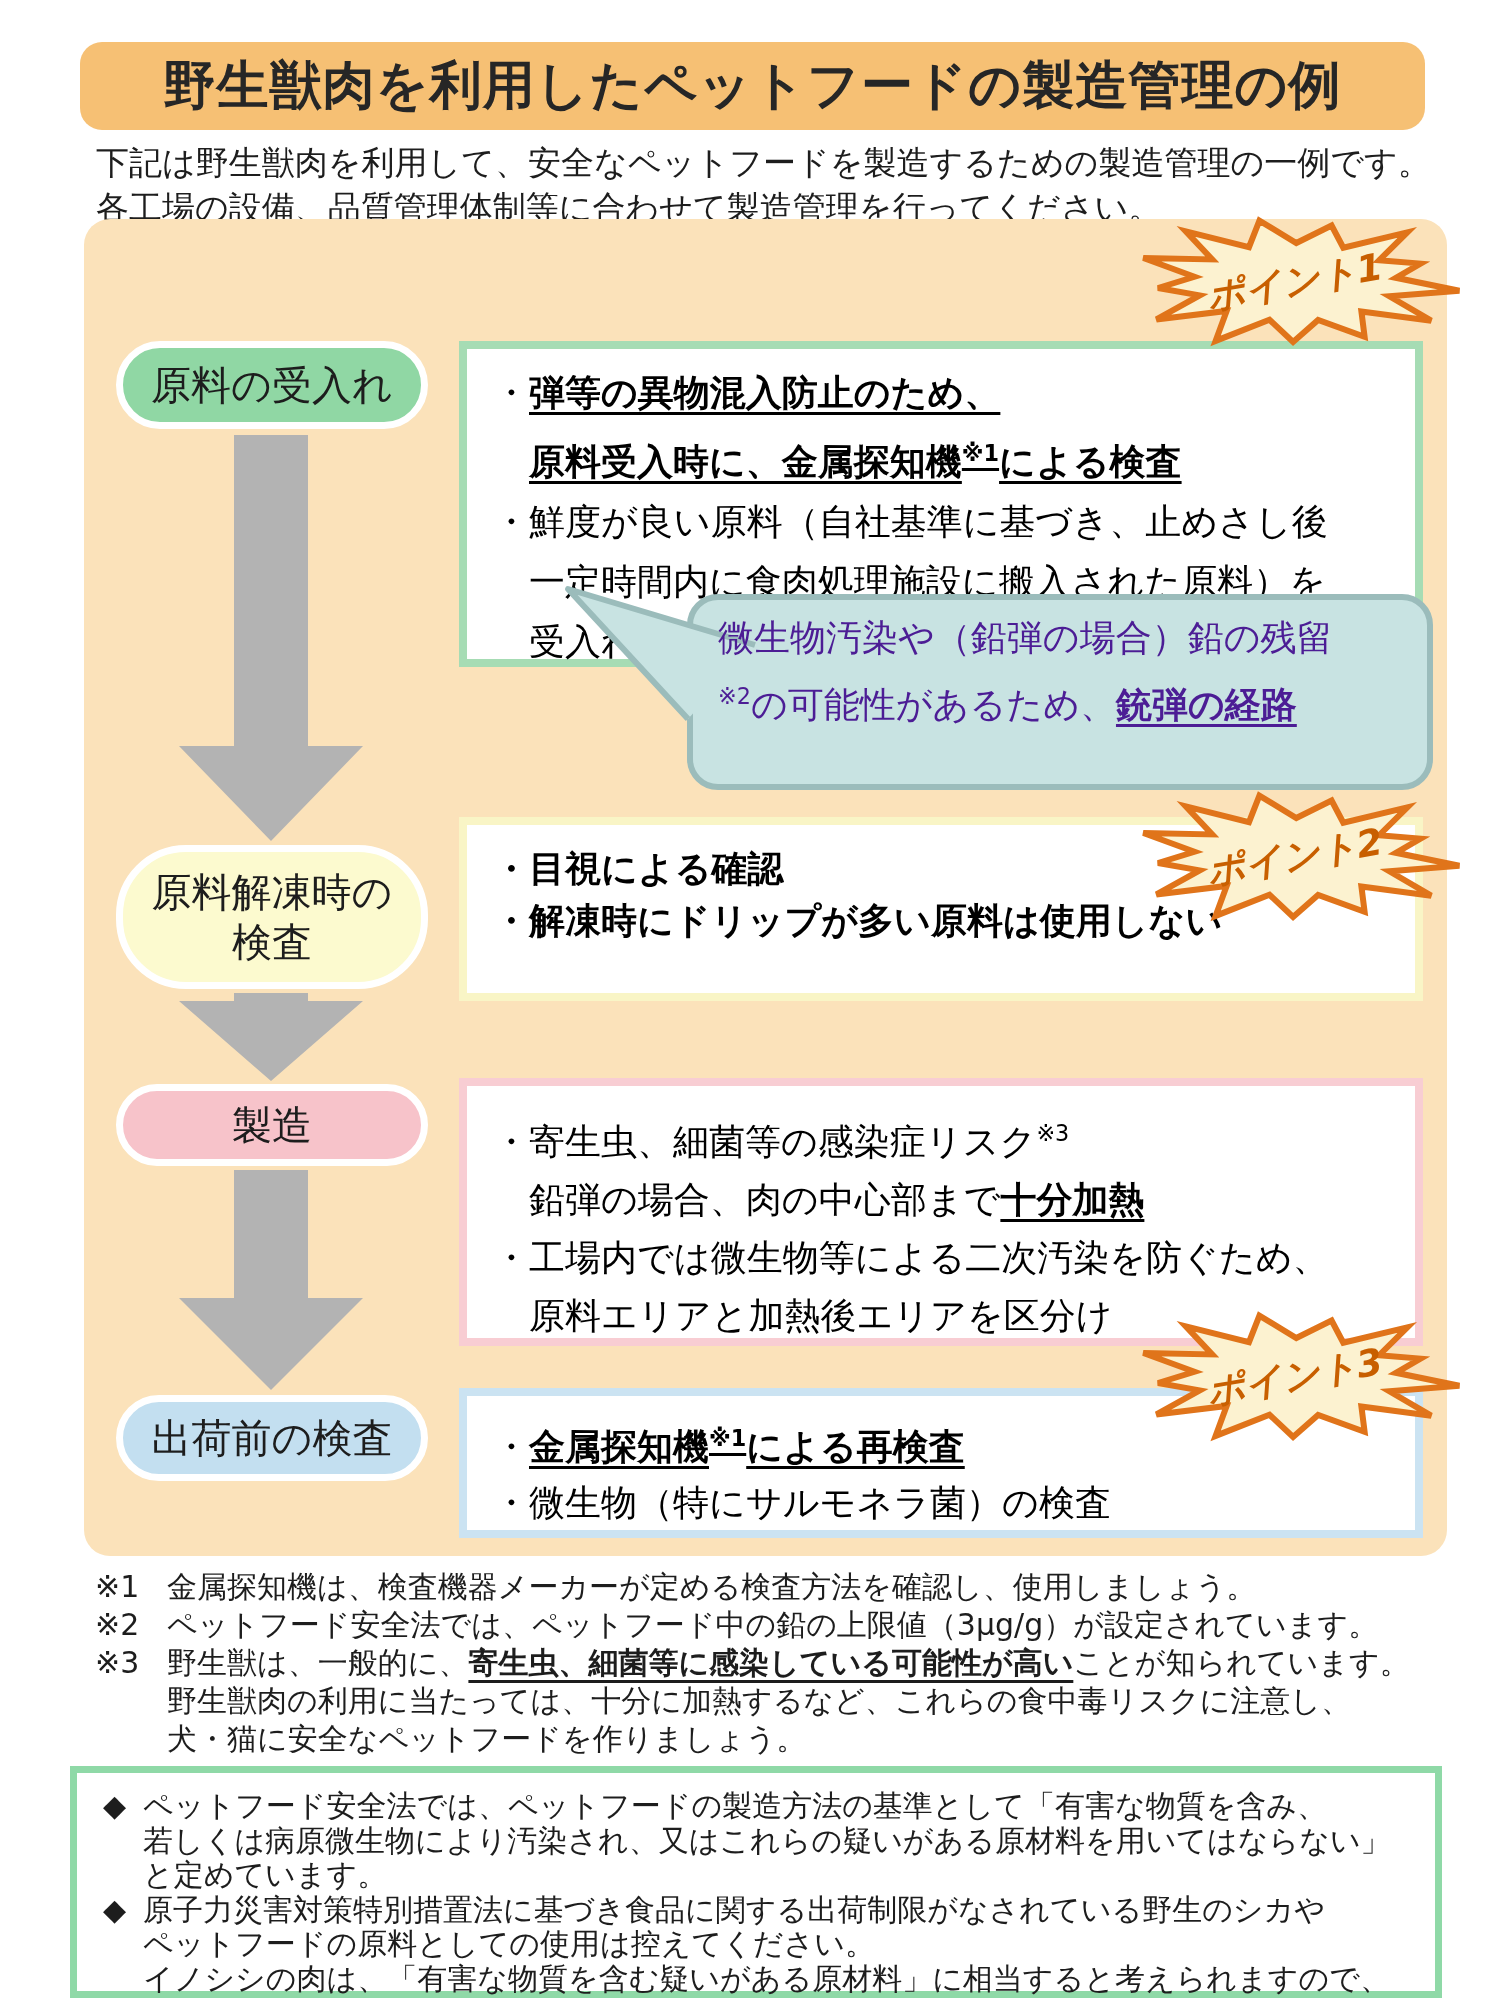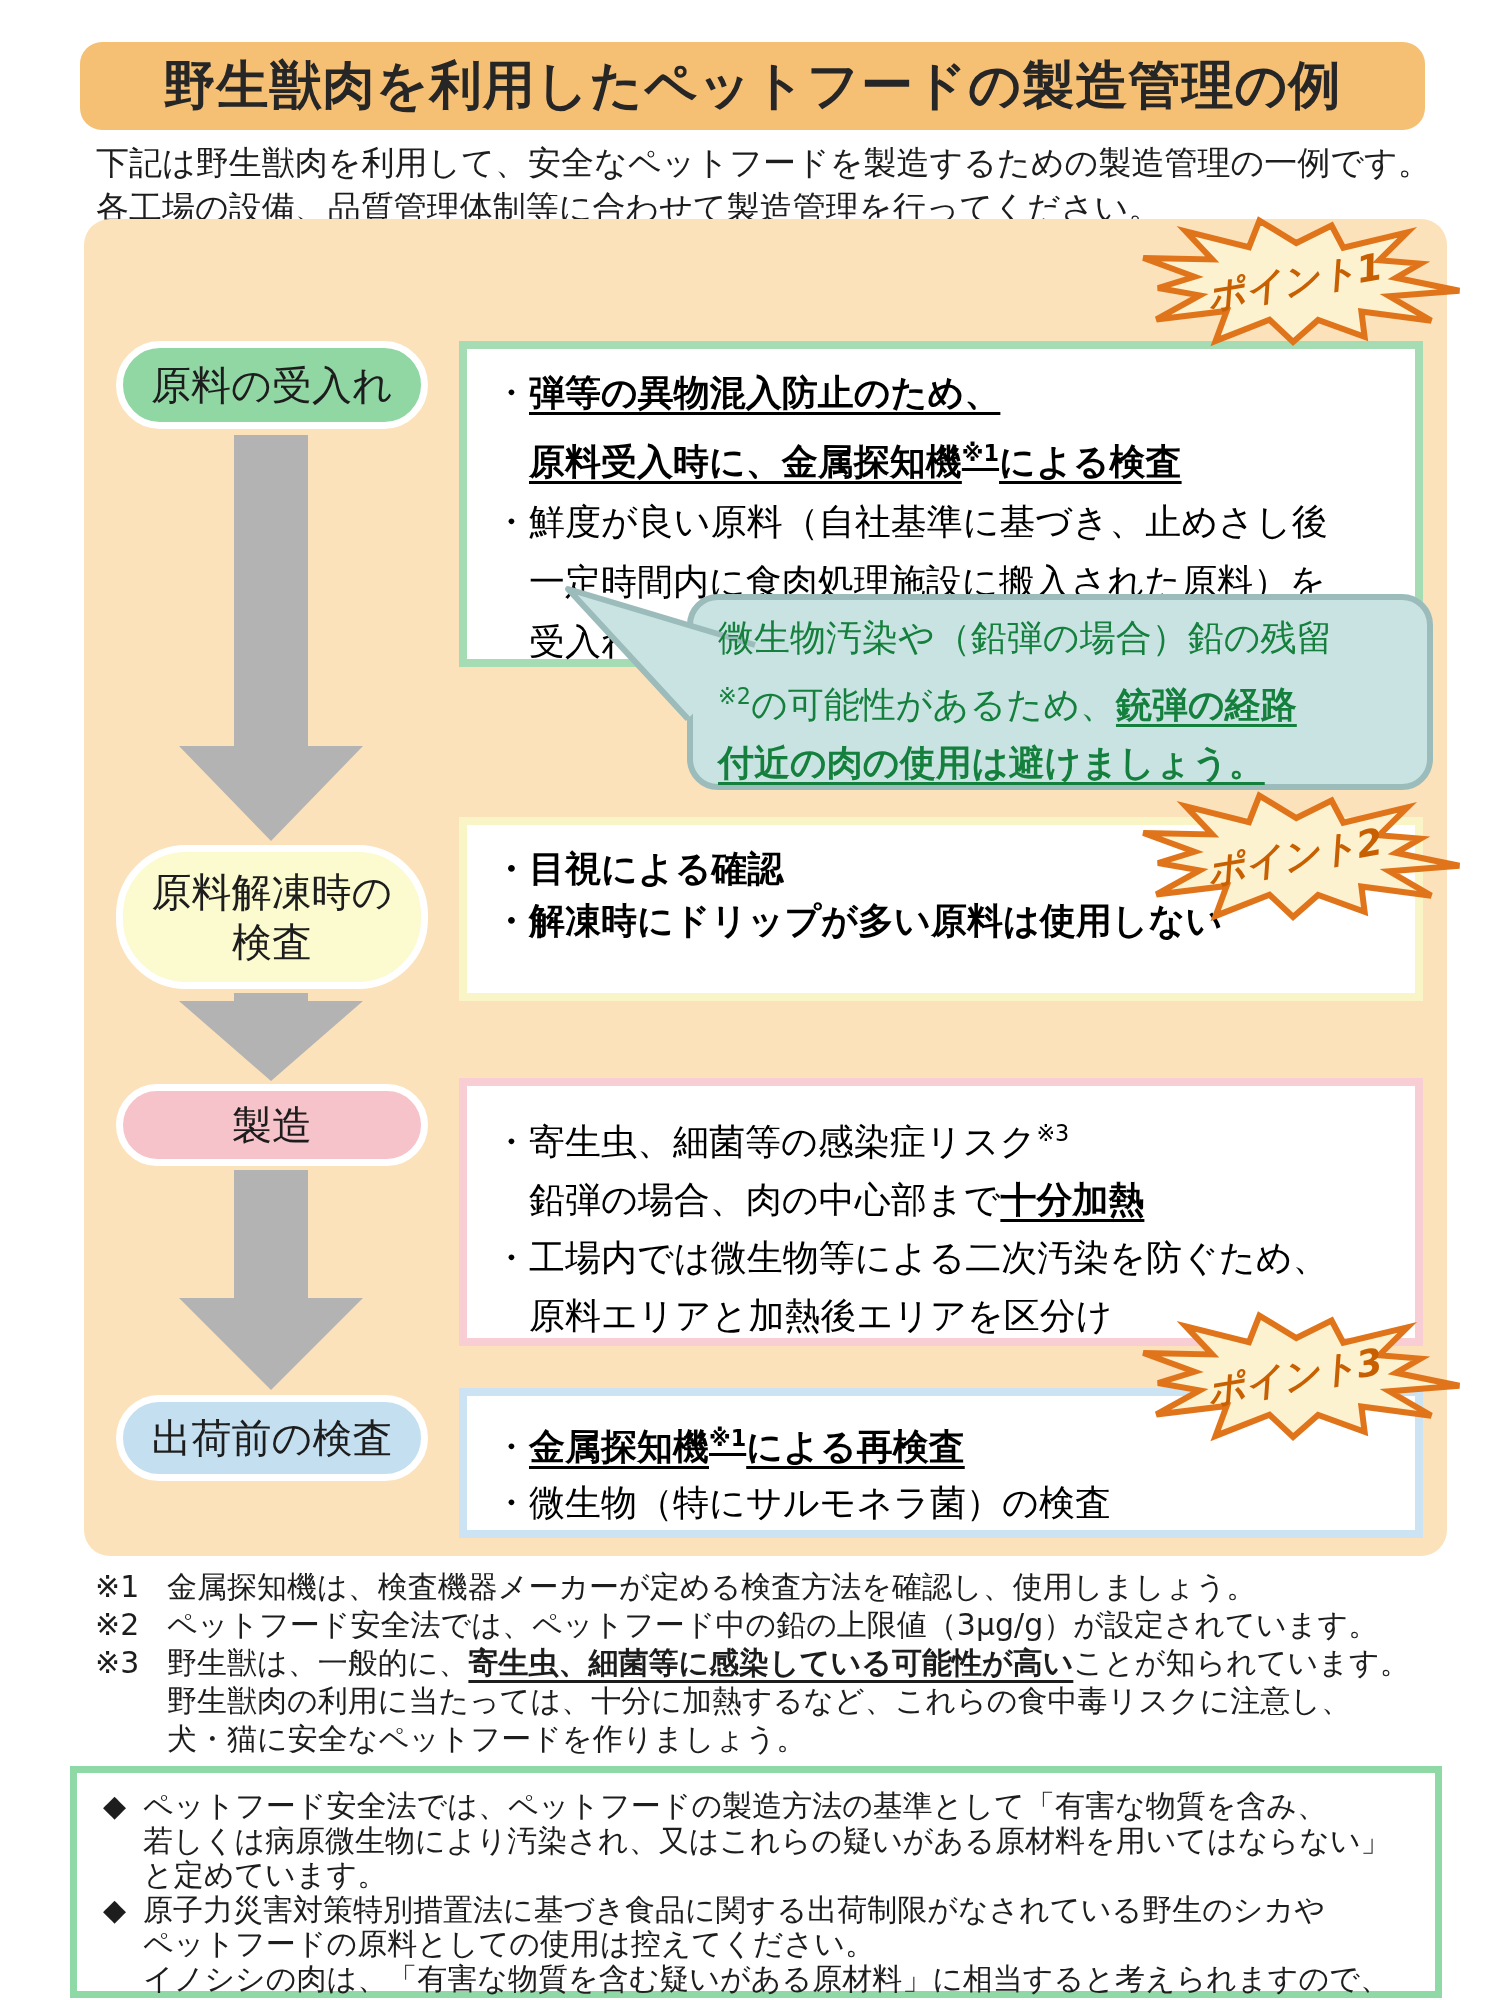--- a/index.html
+++ b/index.html
@@ -37,21 +37,21 @@
   .box1{top:122px;height:326px;border-color:#A6DCB4;line-height:60px;}
   .box2{top:598px;height:184px;border-color:#F9F5C6;line-height:52px;padding-top:18px;font-weight:bold;}
   .box3{top:859px;height:268px;border-color:#F8CDD3;line-height:58px;padding-top:18px;}
   .box4{top:1169px;height:150px;border-color:#CBE3F2;line-height:56px;padding-top:14px;}
   .cont{padding-left:36px;}
   .em{font-weight:bold;text-decoration:underline;text-underline-offset:7px;text-decoration-thickness:3px;}
   .sup{font-size:0.62em;vertical-align:super;}
 
   
   .bubble-svg{left:456px;top:348px;width:900px;height:230px;}
-  .bubble-text{left:634px;top:390px;width:710px;font-size:36px;line-height:58px;color:#15803d;}
+  .bubble-text{left:634px;top:390px;width:710px;font-size:36px;line-height:58px;color:#4c1d95;}
 
   
   .burst-wrap{position:absolute;width:350px;height:150px;}
   .bw1{left:1036px;top:-12px;}
   .bw2{left:1036px;top:563px;}
   .bw3{left:1036px;top:1083px;}
   .burst{position:absolute;left:0;top:0;width:100%;height:100%;overflow:visible;}
   .burst polygon{fill:#FCF2D0;stroke:#E0741A;stroke-width:6;stroke-linejoin:miter;}
   .burst-label{position:absolute;left:0;top:0;width:100%;height:100%;display:flex;align-items:center;
         justify-content:center;transform:rotate(-10deg);font-size:37px;font-weight:bold;font-style:italic;
@@ -137,21 +137,20 @@
 
     <svg class="abs bubble-svg" viewBox="0 0 900 230">
       <rect x="150" y="30" width="740" height="190" rx="28" fill="#C8E3E2" stroke="#9BBCBB" stroke-width="6"></rect>
       <polygon points="215,78 28,22 148,152" fill="#C8E3E2"></polygon>
       <path d="M 215,78 L 28,22 L 148,152" fill="none" stroke="#9BBCBB" stroke-width="6" stroke-linejoin="round"></path>
     </svg>
 
     <div class="abs bubble-text">
       <div><span>微生物汚染や（鉛弾の場合）鉛の残留</span></div>
       <div><span class="sup">※2</span><span>の可能性があるため、</span><span class="em">銃弾の経路</span></div>
-      <div><span class="em">付近の肉の使用は避けましょう。</span></div>
     </div>
 
     <div class="burst-wrap bw1">
       <svg class="burst" viewBox="0 0 350 150">
           <polygon points="300.5,56.6 275.9,70.8 339.4,83.8 269.4,89.3 311.2,113.7 241.4,104.5 244.6,129.8 198.1,113.0 173.1,135.0 149.5,112.7 95.6,133.9 106.7,103.9 36.4,112.4 79.7,88.4 38.0,81.0 74.4,69.8 23.3,51.0 92.2,52.4 65.8,24.3 129.0,40.2 139.4,13.7 176.3,36.0 211.6,18.5 223.3,40.7 287.3,25.4 259.2,53.2"></polygon>
         </svg>
       <div class="burst-label">ポイント1</div>
     </div>
     <div class="burst-wrap bw2">
       <svg class="burst" viewBox="0 0 350 150">

